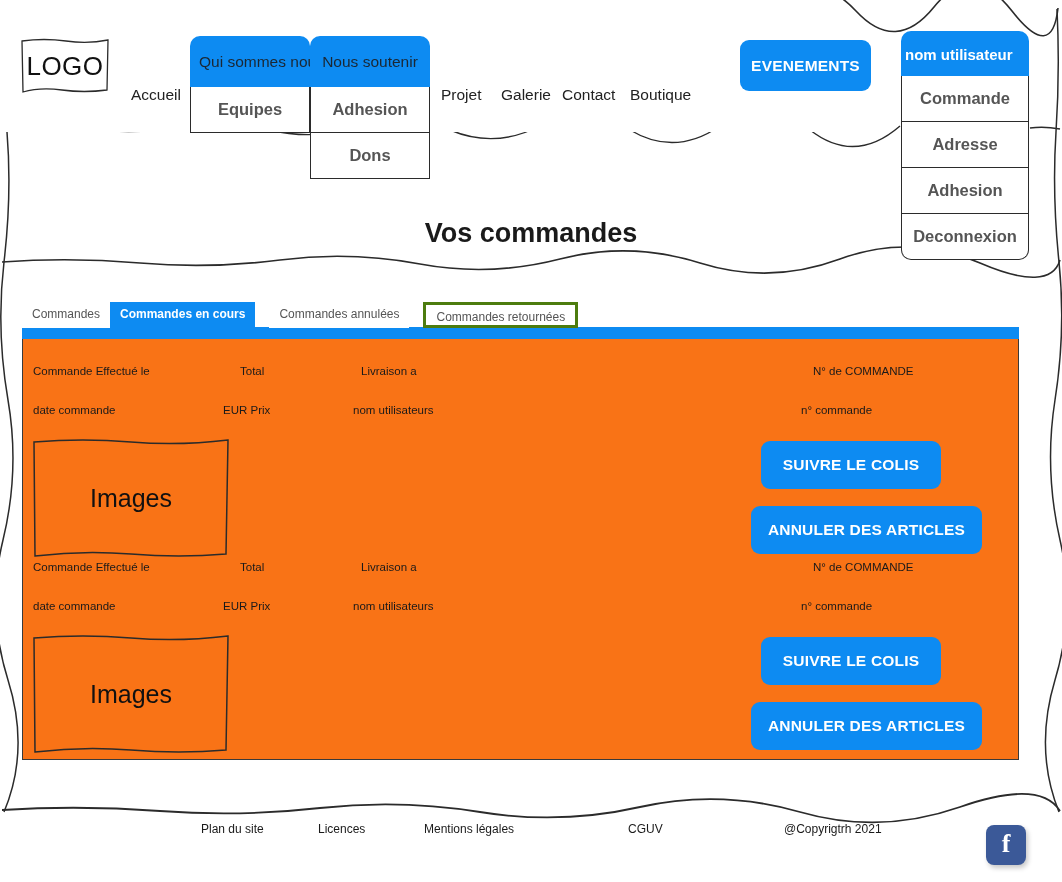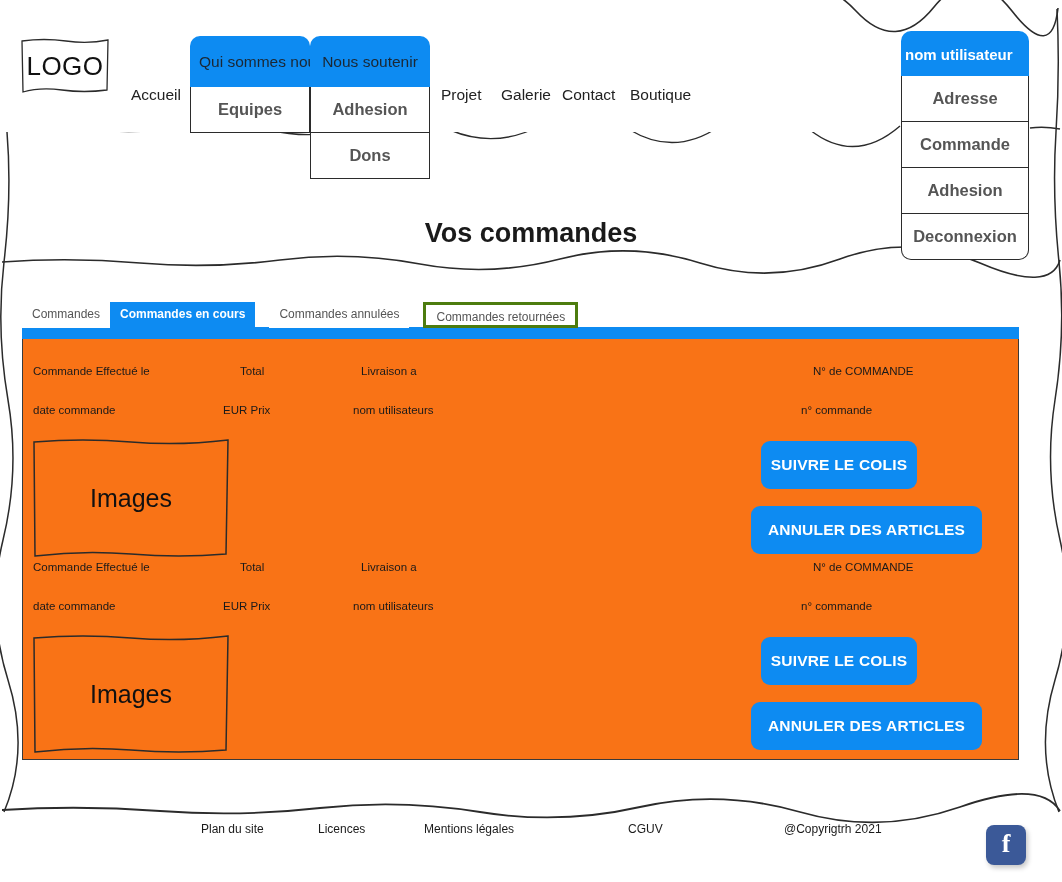--- a/index.html
+++ b/index.html
@@ -223,21 +223,21 @@
     color: #fff;
     border: none;
     border-radius: 9px;
     font-family: "Liberation Sans", sans-serif;
     font-weight: bold;
     letter-spacing: 0.2px;
     cursor: pointer;
   }
   .btn-suivre {
     left: 738px; top: 114px;
-    width: 156px; height: 48px;
+    width: 180px; height: 48px;
     font-size: 15.5px;
   }
   .btn-annuler {
     left: 728px; top: 179px;
     width: 231px; height: 48px;
     font-size: 15.5px;
   }
 
   
   #footer {
@@ -315,25 +315,26 @@
       <div class="head">Qui sommes nous</div>
       <div class="item">Equipes</div>
     </div>
 
     <div class="nav-drop" style="left:310px;width:120px">
       <div class="head">Nous soutenir</div>
       <div class="item">Adhesion</div>
       <div class="item">Dons</div>
     </div>
 
+    <button id="btn-evenements">EVENEMENTS</button>
 
     <div id="user-menu">
       <div class="head">nom utilisateur</div>
+      <div class="item">Commande</div>
       <div class="item">Adresse</div>
-      <div class="item">Commande</div>
       <div class="item">Adhesion</div>
       <div class="item last">Deconnexion</div>
     </div>
   </div>
 
   <h1 id="page-title">Vos commandes</h1>
 
   <div id="tabs">
     <div class="tab plain noborder">Commandes</div>
     <div class="tab active">Commandes en cours</div>

